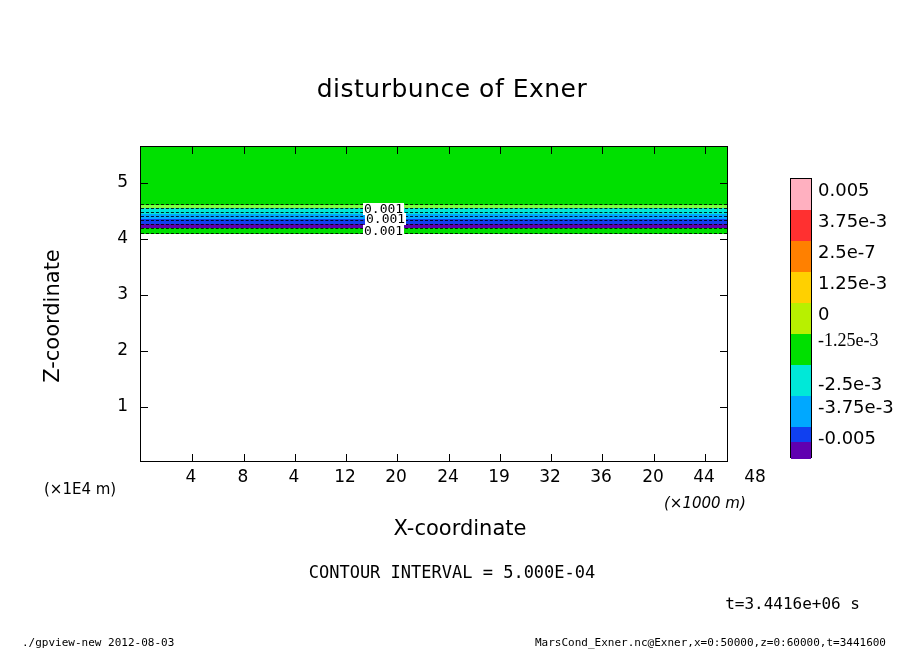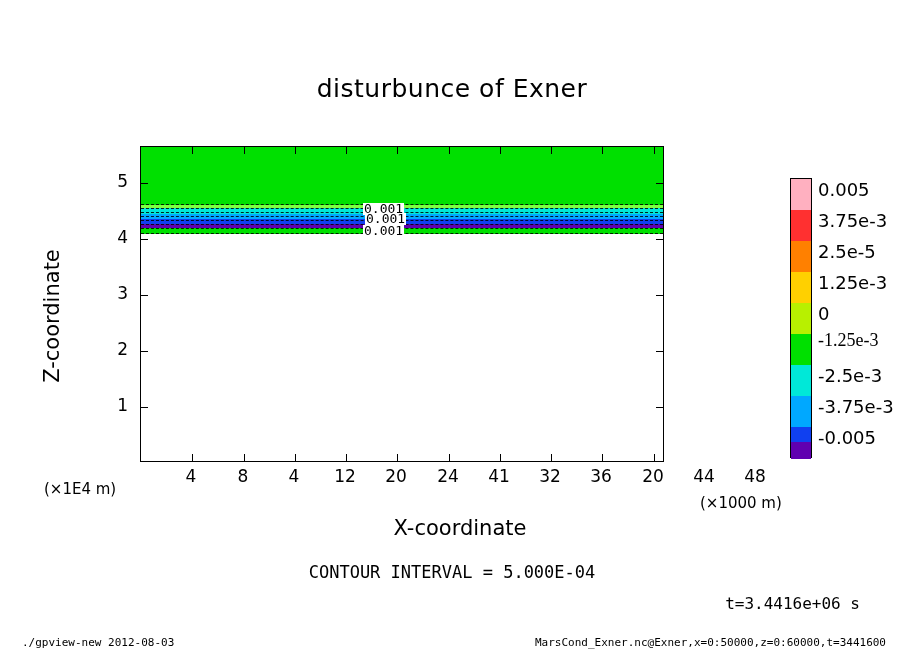--- a/index.html
+++ b/index.html
@@ -19,21 +19,21 @@
   #chart-title {
     left: 0; top: 74px; width: 904px;
     text-align: center;
     font-size: 25px;
     letter-spacing: 0.5px;
   }
 
   
   #plot-frame {
     left: 140px; top: 146px;
-    width: 524px; height: 316px;
+    width: 588px; height: 316px;
     border: 1px solid #000;
     box-sizing: border-box;
     background: #ffffff;
     overflow: hidden;
   }
   
   #field-green {
     left: 0; top: 0; width: 100%; height: 56px;
     background: #00e000;
   }
@@ -82,21 +82,21 @@
     font-size: 21px;
   }
   #xlabel {
     left: 140px; top: 516px; width: 640px;
     text-align: center; font-size: 21px;
   }
   #x-unit-left {
     left: 44px; top: 480px; font-size: 15px;
   }
   #x-unit-right {
-    left: 700px; top: 494px; font-size: 15px;
+    left: 664px; top: 494px; font-size: 15px; font-style: italic;
   }
 
   
   .inline-label {
     font-size: 13px; color: #000;
     font-family: "DejaVu Sans Mono", monospace;
     background: #ffffff;
     padding: 0 1px;
     line-height: 12px;
   }
@@ -195,21 +195,21 @@
   <div class="abs tick-r" style="top:92px;"></div>
   <div class="abs tick-r" style="top:36px;"></div>
 </div>
 
 <div class="abs xtick-label" style="left:191px;">4</div>
 <div class="abs xtick-label" style="left:243px;">8</div>
 <div class="abs xtick-label" style="left:294px;">4</div>
 <div class="abs xtick-label" style="left:345px;">12</div>
 <div class="abs xtick-label" style="left:396px;">20</div>
 <div class="abs xtick-label" style="left:448px;">24</div>
-<div class="abs xtick-label" style="left:499px;">41</div>
+<div class="abs xtick-label" style="left:499px;">19</div>
 <div class="abs xtick-label" style="left:550px;">32</div>
 <div class="abs xtick-label" style="left:601px;">36</div>
 <div class="abs xtick-label" style="left:653px;">20</div>
 <div class="abs xtick-label" style="left:704px;">44</div>
 <div class="abs xtick-label" style="left:755px;">48</div>
 
 <div class="abs ytick-label" style="top:406px;">1</div>
 <div class="abs ytick-label" style="top:350px;">2</div>
 <div class="abs ytick-label" style="top:294px;">3</div>
 <div class="abs ytick-label" style="top:238px;">4</div>
@@ -228,24 +228,24 @@
   <div class="abs cb-seg" style="top:124px; height:31px; background:#b8f000;"></div>
   <div class="abs cb-seg" style="top:155px; height:31px; background:#00e000;"></div>
   <div class="abs cb-seg" style="top:186px; height:31px; background:#00e8d8;"></div>
   <div class="abs cb-seg" style="top:217px; height:31px; background:#00a8ff;"></div>
   <div class="abs cb-seg" style="top:248px; height:15px; background:#1040f0;"></div>
   <div class="abs cb-seg" style="top:263px; height:17px; background:#6000b0;"></div>
 </div>
 
 <div class="abs cb-label" style="top:188px;">0.005</div>
 <div class="abs cb-label" style="top:219px;">3.75e-3</div>
-<div class="abs cb-label" style="top:250px;">2.5e-5</div>
+<div class="abs cb-label" style="top:250px;">2.5e-7</div>
 <div class="abs cb-label" style="top:281px;">1.25e-3</div>
 <div class="abs cb-label" style="top:312px;">0</div>
 <div class="abs cb-label" style="top:339px;font-family:Liberation Serif, serif;">-1.25e-3</div>
-<div class="abs cb-label" style="top:374px;">-2.5e-3</div>
+<div class="abs cb-label" style="top:382px;">-2.5e-3</div>
 <div class="abs cb-label" style="top:405px;">-3.75e-3</div>
 <div class="abs cb-label" style="top:436px;">-0.005</div>
 
 <div class="abs" id="contour-interval">CONTOUR INTERVAL = 5.000E-04</div>
 <div class="abs" id="time-label">t=3.4416e+06 s</div>
 <div class="abs" id="footer-left">./gpview-new  2012-08-03</div>
 <div class="abs" id="footer-right">MarsCond_Exner.nc@Exner,x=0:50000,z=0:60000,t=3441600</div>
 
 </body></html>

